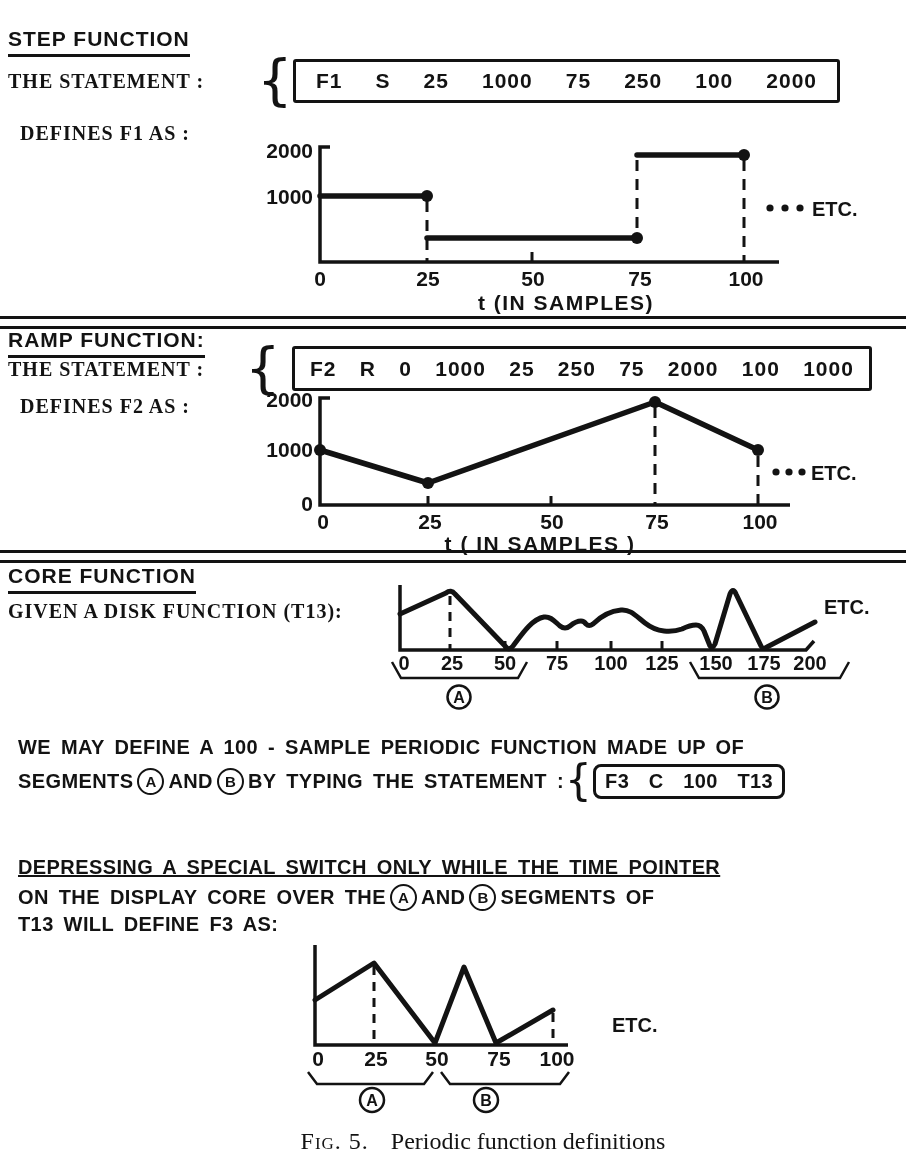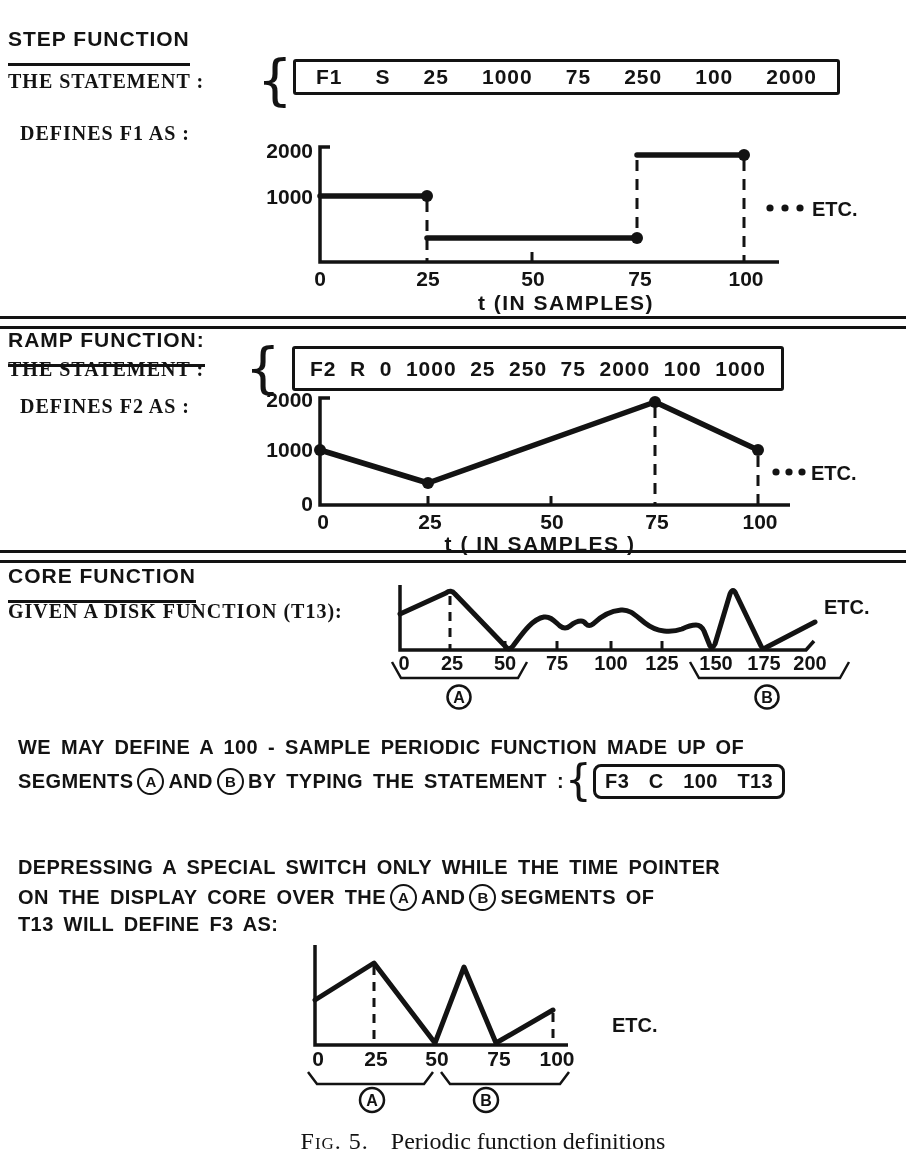--- a/index.html
+++ b/index.html
@@ -1,19 +1,19 @@
 <!DOCTYPE html>
 <html><head>
 <meta charset="utf-8">
 <style>
   html,body{margin:0;padding:0;background:#e8e8e8;}
   .page{position:relative;width:906px;height:1172px;background:#ffffff;overflow:hidden;
         font-family:"Liberation Sans",sans-serif;color:#131313;font-weight:bold;}
   .abs{position:absolute;}
-  .hd{font-size:21px;letter-spacing:1px;border-bottom:3.5px solid #131313;padding-bottom:12px;display:inline-block;white-space:pre;}
+  .hd{font-size:21px;letter-spacing:1px;border-bottom:3.5px solid #131313;padding-bottom:3px;display:inline-block;white-space:pre;}
   .lbl{font-size:20px;letter-spacing:1px;white-space:pre;font-family:Liberation Serif, serif;}
   .brace{font-size:56px;font-weight:400;line-height:1;font-family:"DejaVu Sans",sans-serif;}
   .stbox{border:3.5px solid #131313;border-radius:3px;display:flex;align-items:center;
          justify-content:space-between;font-size:21px;letter-spacing:1px;box-sizing:border-box;}
   .tok{white-space:pre;}
   .hr2{left:0;width:906px;height:7px;border-top:3.5px solid #131313;border-bottom:3.5px solid #131313;box-sizing:content-box;}
   .par{font-size:20px;letter-spacing:.4px;word-spacing:4px;white-space:pre;display:flex;align-items:center;}
   .circ{display:inline-flex;align-items:center;justify-content:center;width:23px;height:23px;
         border:2.5px solid #131313;border-radius:50%;font-size:15px;letter-spacing:0;margin:0 4px;flex:none;}
   .inlbox{border:3.5px solid #131313;border-radius:8px;display:inline-flex;align-items:center;
@@ -26,21 +26,21 @@
 </head>
 <body>
 
 <div class="page">
 
   <div class="abs" style="left:8px;top:27px;">
     <span class="hd">STEP FUNCTION</span>
   </div>
   <div class="abs lbl" style="left:8px;top:70px;">THE STATEMENT :</div>
   <div class="abs brace" style="left:257px;top:52px;">{</div>
-  <div class="abs stbox" style="left:293px;top:59px;width:547px;height:36px;padding:0 20px;">
+  <div class="abs stbox" style="left:293px;top:59px;width:547px;height:44px;padding:0 20px;">
     <span class="tok">F1</span>
     <span class="tok">S</span>
     <span class="tok">25</span>
     <span class="tok">1000</span>
     <span class="tok">75</span>
     <span class="tok">250</span>
     <span class="tok">100</span>
     <span class="tok">2000</span>
   </div>
   <div class="abs lbl" style="left:20px;top:122px;">DEFINES F1 AS :</div>
@@ -81,21 +81,21 @@
     <text class="svgtxt" x="566" y="310" font-size="21" text-anchor="middle" letter-spacing="1.5">t (IN SAMPLES)</text>
   </svg>
 
   <div class="abs hr2" style="top:316px;"></div>
 
   <div class="abs" style="left:8px;top:328px;">
     <span class="hd">RAMP FUNCTION:</span>
   </div>
   <div class="abs lbl" style="left:8px;top:358px;">THE STATEMENT :</div>
   <div class="abs brace" style="left:245px;top:340px;">{</div>
-  <div class="abs stbox" style="left:292px;top:346px;width:492px;height:45px;padding:0 15px;">
+  <div class="abs stbox" style="left:292px;top:346px;width:580px;height:45px;padding:0 15px;">
     <span class="tok">F2</span>
     <span class="tok">R</span>
     <span class="tok">0</span>
     <span class="tok">1000</span>
     <span class="tok">25</span>
     <span class="tok">250</span>
     <span class="tok">75</span>
     <span class="tok">2000</span>
     <span class="tok">100</span>
     <span class="tok">1000</span>
@@ -189,21 +189,21 @@
     <span>BY TYPING THE STATEMENT :</span>
     <span class="brace" style="font-size:42px;margin:0 1px;">{</span>
     <span class="inlbox">
       <span class="tok">F3</span>
       <span class="tok">C</span>
       <span class="tok">100</span>
       <span class="tok">T13</span>
     </span>
   </div>
 
-  <div class="abs par" style="left:18px;top:856px;">DEPRESSING A SPECIAL SWITCH ONLY WHILE THE TIME POINTER</div>
+  <div class="abs par" style="left:18px;top:856px;text-decoration:underline;">DEPRESSING A SPECIAL SWITCH ONLY WHILE THE TIME POINTER</div>
   <div class="abs par" style="left:18px;top:884px;">
     <span>ON THE DISPLAY CORE OVER THE</span>
     <span class="circ">A</span>
     <span>AND</span>
     <span class="circ">B</span>
     <span>SEGMENTS OF</span>
   </div>
   <div class="abs par" style="left:18px;top:913px;">T13 WILL DEFINE F3 AS:</div>
 
   <svg class="abs" style="left:270px;top:935px;" width="430" height="182" viewBox="270 935 430 182">

